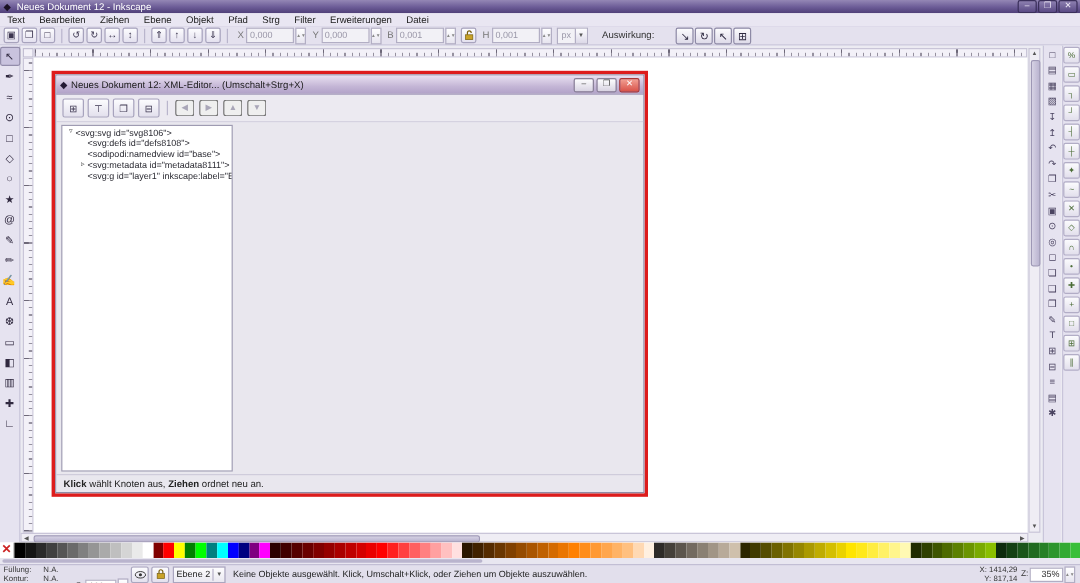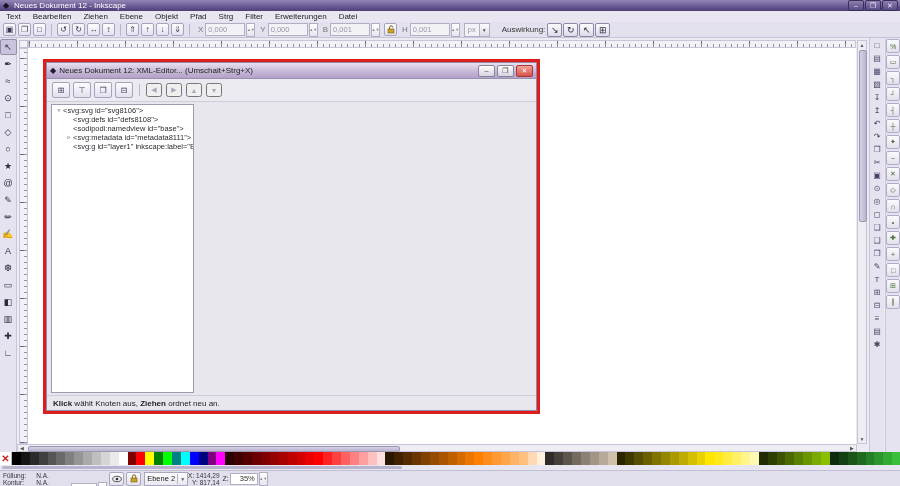--- a/index.html
+++ b/index.html
@@ -29,21 +29,21 @@
   .fieldgrp{display:flex;align-items:center;gap:1px;}
   .flabel{font-size:8px;color:#777;margin:0 1px 0 3px;}
   .spinbox{width:34px;height:11px;border:1px solid #b2aec4;background:#f2f1f6;color:#9a97a8;
     font-size:7.5px;line-height:11px;padding:0 2px;}
   .spinner{width:7px;height:12px;border:1px solid #b2aec4;background:linear-gradient(#fff,#e6e4ef);
     display:flex;flex-direction:column;align-items:center;justify-content:center;font-size:4px;color:#888;line-height:4px;}
   .unitbox{display:flex;align-items:center;border:1px solid #b2aec4;background:#f2f1f6;height:12px;margin-left:2px;}
   .unitbox .uval{font-size:7.5px;color:#9a97a8;padding:0 3px;}
   .unitbox .ubtn{width:9px;height:12px;background:linear-gradient(#fdfdfe,#dcd9e8);border-left:1px solid #b2aec4;
     font-size:5px;color:#555;display:flex;align-items:center;justify-content:center;}
-  .affect-label{font-size:8px;color:#333;margin:0 0 0 10px;}
+  .affect-label{font-size:8px;color:#333;margin:0 16px 0 10px;}
   .toggle{width:15px;height:14px;border:1px solid #8e8aa6;border-radius:2px;
     background:linear-gradient(#fbfbfd,#dedbe9);font-size:9px;color:#2e2a40;
     display:flex;align-items:center;justify-content:center;}
   
   #workspace{position:absolute;left:0;top:38px;width:900px;height:414px;background:#ecebf2;}
   #toolbox{position:absolute;left:0;top:0;width:17px;height:414px;background:#e6e3f0;
     border-right:1px solid #c9c5da;display:flex;flex-direction:column;align-items:center;padding-top:1px;box-sizing:border-box;}
   .tool{width:15px;height:14px;margin-bottom:1px;display:flex;align-items:center;justify-content:center;
     font-size:9px;color:#30293f;border:1px solid transparent;border-radius:2px;}
   .tool.active{background:#c9c3de;border:1px solid #938dab;}
@@ -645,20 +645,21 @@
     <span class="sb-iconbtn">
       <svg width="8" height="9">
           <rect x="1" y="4" width="6" height="4" fill="#c9a227" stroke="#7a6210" stroke-width="0.6"></rect>
           <path d="M2.5 4 V2.4 a1.6 1.6 0 0 1 3.2 0 V4" fill="none" stroke="#7a6210" stroke-width="1"></path>
         </svg>
     </span>
     <span id="layer-combo">
       <span class="lname">Ebene 2</span>
       <span class="caret">▼</span>
     </span>
+    <span id="status-msg">Keine Objekte ausgewählt. Klick, Umschalt+Klick, oder Ziehen um Objekte auszuwählen.</span>
     <div id="coords">
       <div><span>X:</span> <span>1414,29</span></div>
       <div><span>Y:</span> <span>817,14</span></div>
     </div>
     <div id="zoombox">
       <span class="zlabel">Z:</span>
       <span class="spinbox">35%</span>
       <span class="spinner">▲▼</span>
     </div>
   </div>

